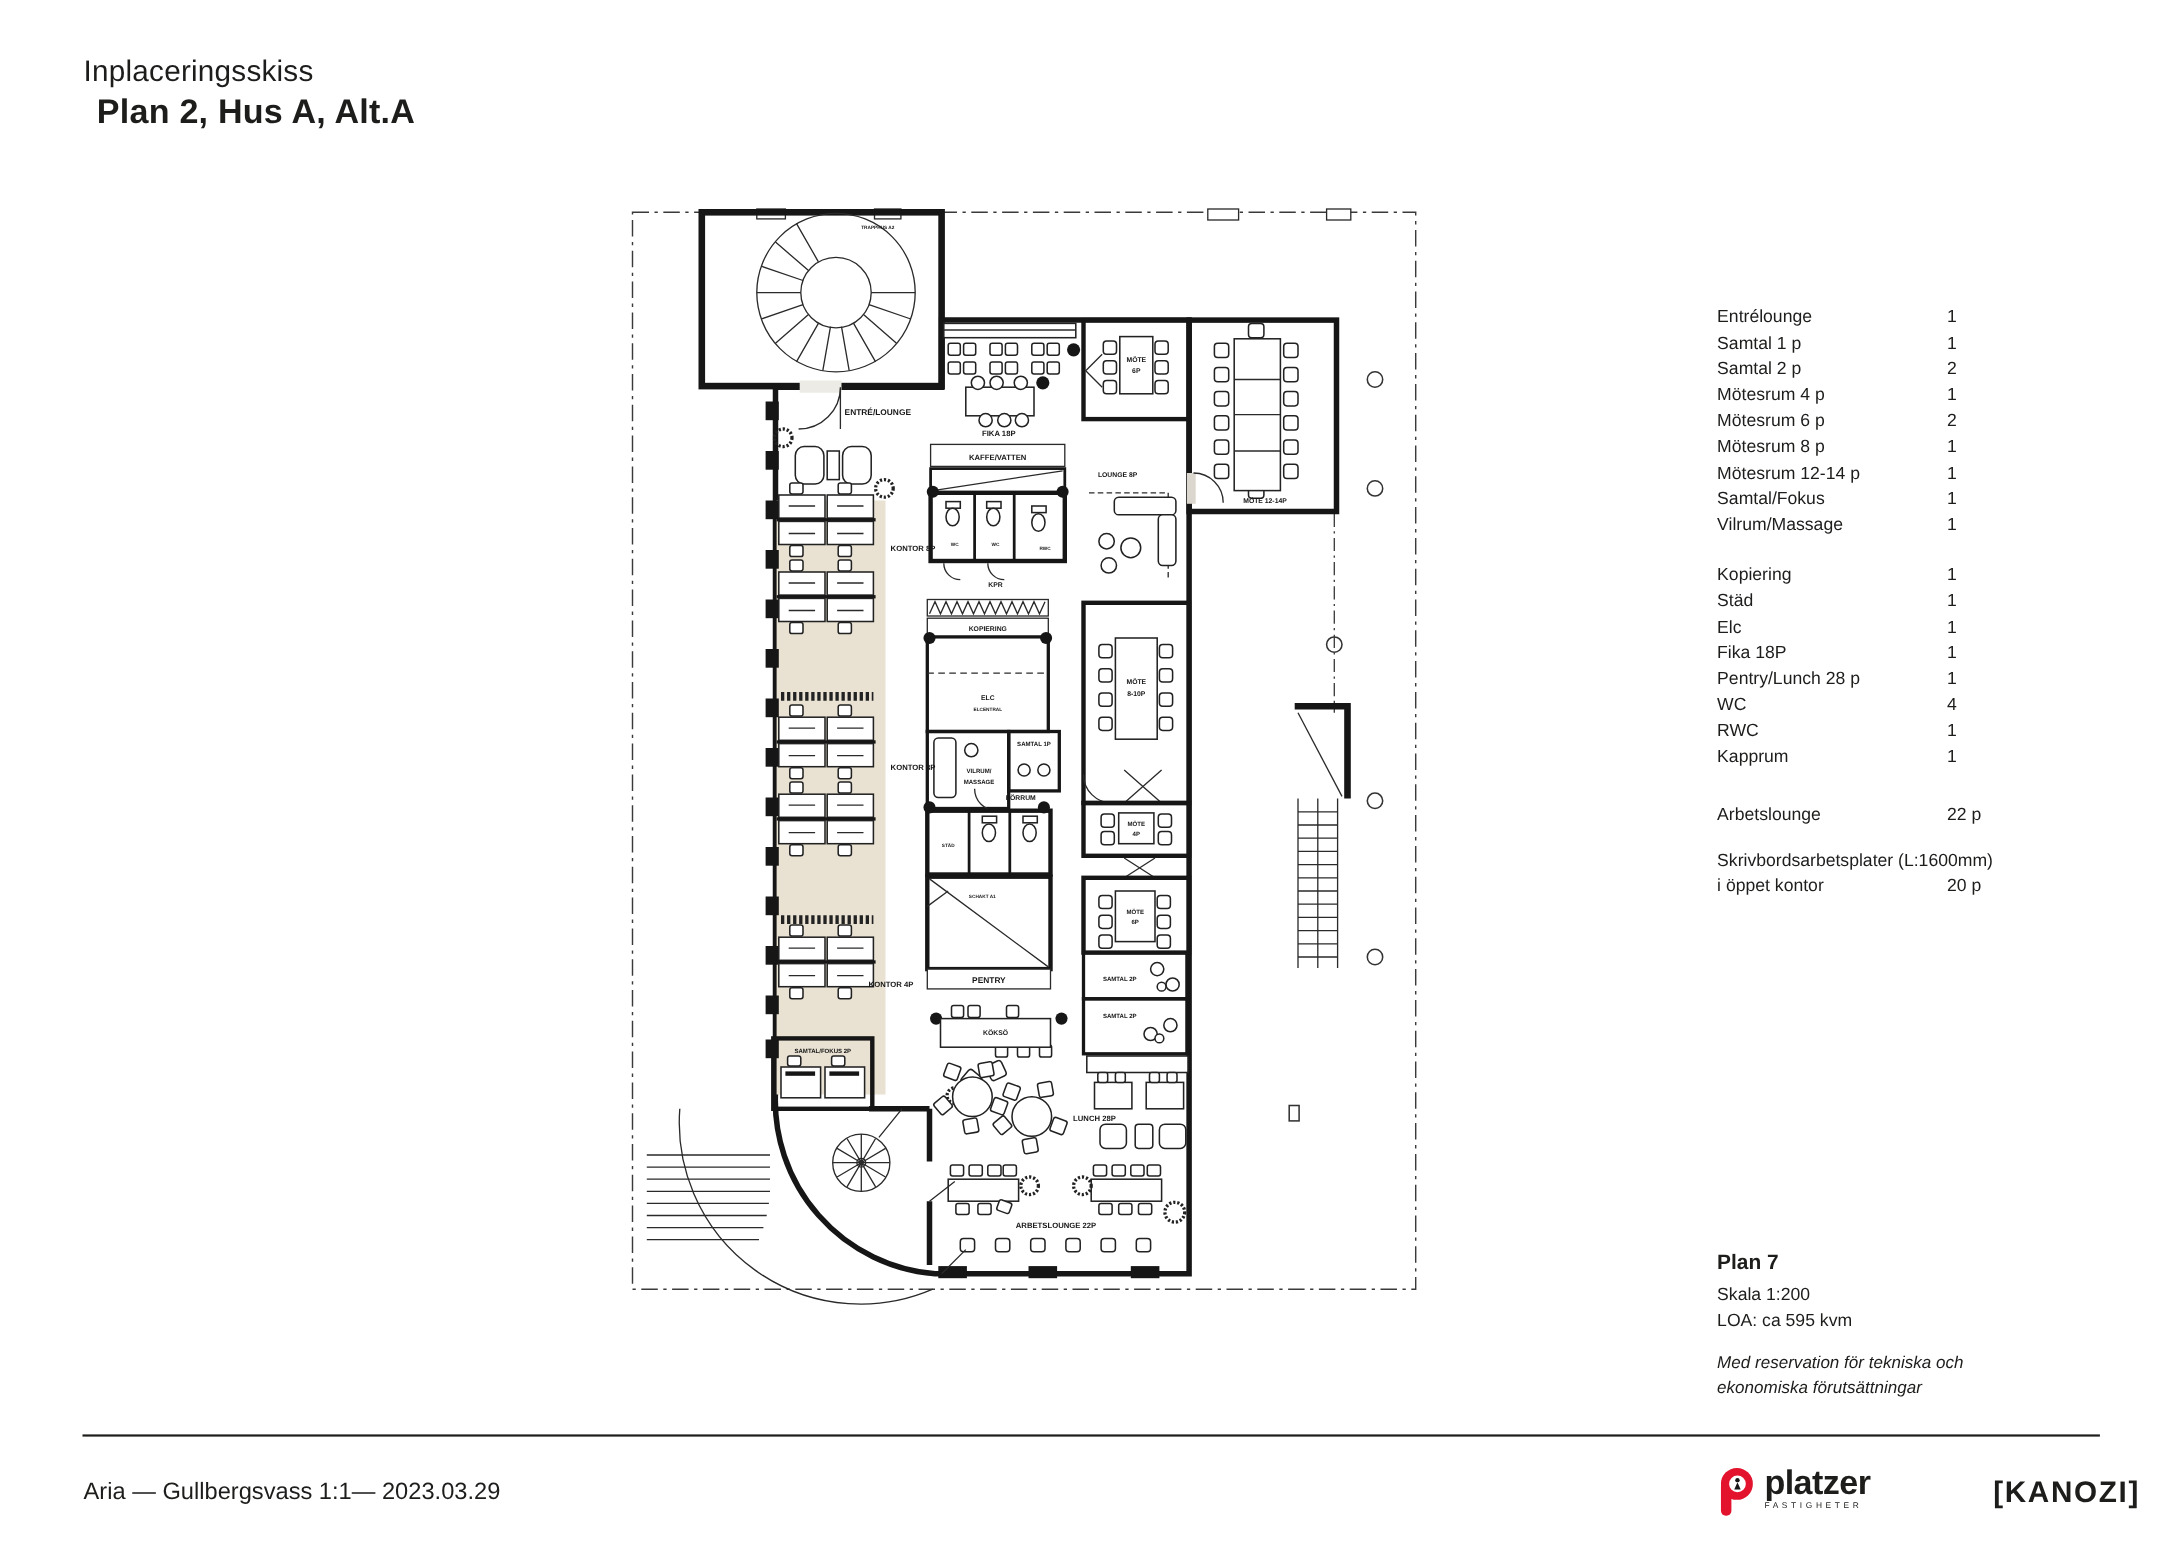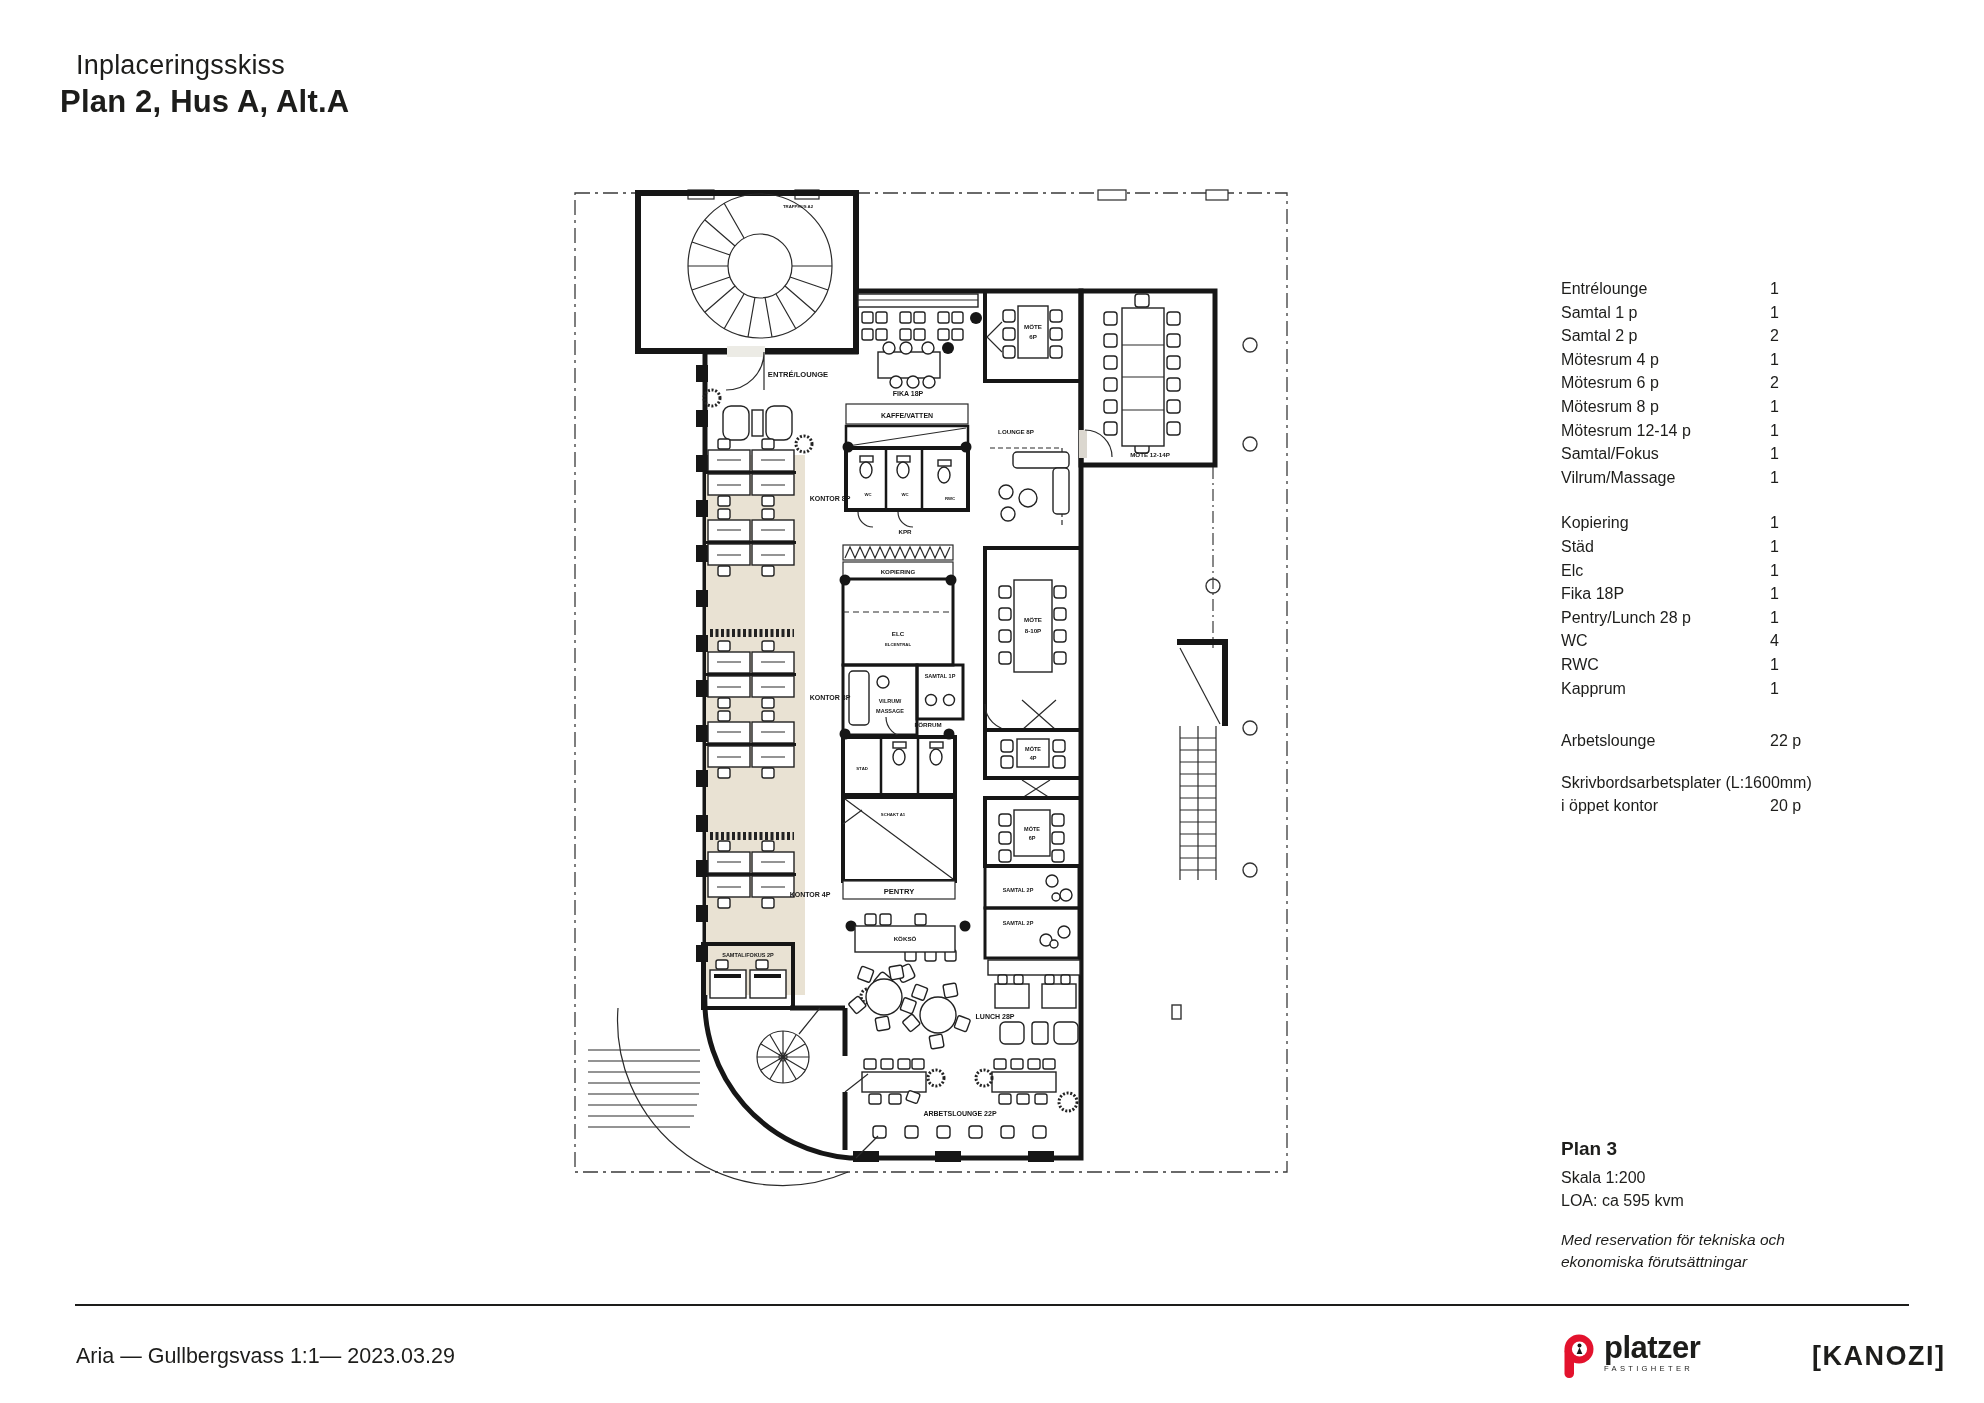--- a/index.html
+++ b/index.html
@@ -1,20 +1,20 @@
 <!DOCTYPE html>
 <html><head>
 <meta charset="utf-8">
 <style>
   html,body{margin:0;padding:0;}
   body{width:1984px;height:1403px;background:#ffffff;position:relative;
        font-family:"Liberation Sans",sans-serif;color:#1d1d1b;overflow:hidden;}
   .abs{position:absolute;}
   .subtitle{left:76px;top:50px;font-size:27px;letter-spacing:.2px;}
-  .title{left:60px;top:84px;font-size:31px;font-weight:bold;letter-spacing:.2px;}
+  .title{left:88px;top:84px;font-size:31px;font-weight:bold;letter-spacing:.2px;}
   .legend{left:1561px;top:277px;font-size:16px;line-height:23.6px;}
   .lgroup{margin:0;}
   .lgroup.g2{margin-top:22px;}
   .lgroup.g3{margin-top:29px;}
   .lgroup.g4{margin-top:18px;}
   .lrow{display:grid;grid-template-columns:182px auto;gap:27px;}
   .lrow.wide{display:block;white-space:nowrap;}
   .plan-info{left:1561px;top:1138px;}
   .plan-info .pi-title{font-size:19px;font-weight:bold;margin-bottom:7px;}
   .plan-info .pi-row{font-size:16px;line-height:22.5px;}
@@ -562,21 +562,21 @@
   <div class="lgroup g4">
     <div class="lrow wide"><span>Skrivbordsarbetsplater (L:1600mm)</span></div>
     <div class="lrow">
         <span>i öppet kontor</span>
         <span>20 p</span>
       </div>
   </div>
 </div>
 
 <div class="abs plan-info">
-  <div class="pi-title">Plan 3</div>
+  <div class="pi-title">Plan 7</div>
   <div class="pi-row">Skala 1:200</div>
   <div class="pi-row">LOA: ca 595 kvm</div>
   <div class="pi-disc">
     <div>Med reservation för tekniska och</div>
     <div>ekonomiska förutsättningar</div>
   </div>
 </div>
 
 <div class="abs rule"></div>
 <div class="abs footer-left">Aria — Gullbergsvass 1:1— 2023.03.29</div>

